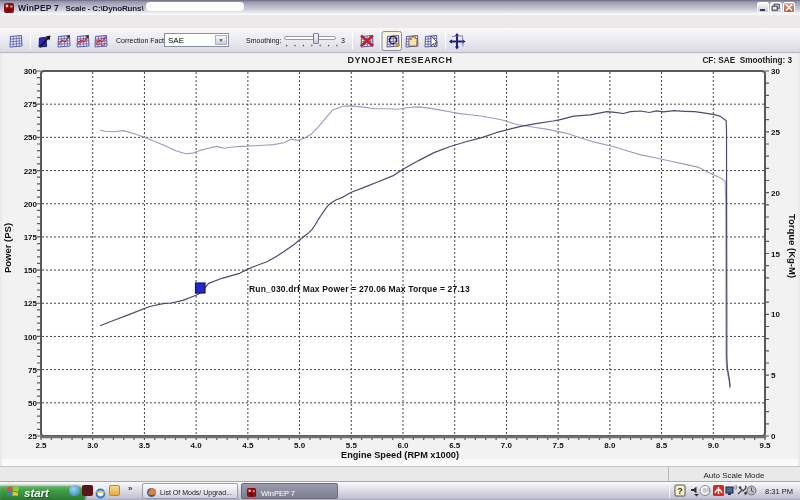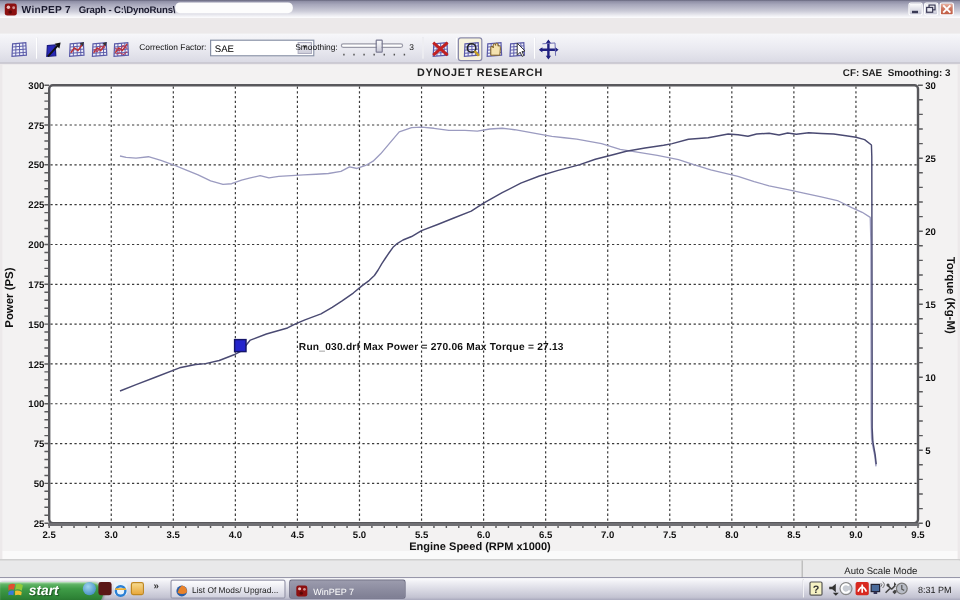--- a/index.html
+++ b/index.html
@@ -37,21 +37,21 @@
 <body>
 <div id="win">
 
   <div class="abs" id="titlebar"></div>
   <svg class="abs" style="left:3px;top:2px" width="12" height="12" viewBox="0 0 12 12">
     <rect x="1" y="1" width="10" height="10" rx="2" fill="#8c1010"></rect>
     <circle cx="4" cy="4" r="1.4" fill="#e8c0c0"></circle>
       <circle cx="8.4" cy="4.5" r="1.2" fill="#d09090"></circle>
     <circle cx="5.5" cy="8" r="1.5" fill="#5a0808"></circle>
   </svg>
-  <div class="abs" id="titletext"><span style="font-size:8.5px">WinPEP 7</span><span style="font-size:8px;letter-spacing:-0.15px;margin-left:6.5px">Graph - C:\DynoRuns\</span></div>
+  <div class="abs" id="titletext"><span style="font-size:8.5px">WinPEP 7</span><span style="font-size:8px;letter-spacing:-0.15px;margin-left:6.5px">Scale - C:\DynoRuns\</span></div>
   <div class="abs" id="titleblob"></div>
   <div class="abs capbtn" style="left:757px; background:linear-gradient(#fdfdfe,#c6c6d5)"><svg width="10" height="9" viewBox="0 0 10 9">
         <rect x="2" y="6" width="5" height="2" fill="#3a3a55"></rect>
       </svg></div>
   <div class="abs capbtn" style="left:770px; background:linear-gradient(#fdfdfe,#c6c6d5)"><svg width="10" height="9" viewBox="0 0 10 9">
         <rect x="3.2" y="1.2" width="5" height="4" fill="none" stroke="#3a3a55"></rect>
         <rect x="1.2" y="3.2" width="5" height="4" fill="#e8e8f0" stroke="#3a3a55"></rect>
       </svg></div>
   <div class="abs capbtn" style="left:783px; background:linear-gradient(#eab4a4,#cf7a62 45%,#c05a42)"><svg width="10" height="9" viewBox="0 0 10 9">
         <path d="M2 1.5 L8 7.5 M8 1.5 L2 7.5" stroke="#fff" stroke-width="1.6"></path>
@@ -117,21 +117,21 @@
         <path d="M8 3 L8 13 L10.5 10.5 L12 14 L13.5 13.3 L12 10 L14.5 9.5 Z" fill="#fff" stroke="#333" stroke-width="0.8"></path>
       </g>
 <g transform="translate(449,5)">
         <path d="M8 1.5 L8 15 M1.5 8.5 L15 8.5" stroke="#202080" stroke-width="2"></path>
         <path d="M8 0 L5.8 3 L10.2 3 Z M8 16.5 L5.8 13.5 L10.2 13.5 Z M0 8.5 L3 6.3 L3 10.7 Z M16.5 8.5 L13.5 6.3 L13.5 10.7 Z" fill="#202080"></path>
         <path d="M3 3.5 L13.5 2.8 L14 13.5" stroke="#6a6ab0" stroke-width="0.8" fill="none"></path>
       </g>
 <path d="M286.0 17.5 h1.2 M294.4 17.5 h1.2 M302.8 17.5 h1.2 M311.2 17.5 h1.2 M319.6 17.5 h1.2 M328.0 17.5 h1.2 M336.4 17.5 h1.2" stroke="#555" stroke-width="1.4"></path>
 </svg>
   <div class="abs tbtxt" style="left:116px;top:37px">Correction Factor:</div>
-  <div class="abs" style="left:175px;top:33px;width:87px;height:14px;background:#fff;border:1px solid #8790a5;">
+  <div class="abs" style="left:164px;top:33px;width:65px;height:14px;background:#fff;border:1px solid #8790a5;">
      <span style="position:absolute;left:3px;top:2px;font-size:8px">SAE</span>
      <span style="position:absolute;right:1px;top:1px;width:12px;height:10px;background:linear-gradient(#f6f6f9,#cdcdda);border:1px solid #aeaec0;font-size:5px;text-align:center;color:#444;line-height:9px">▼</span>
   </div>
   <div class="abs tbtxt" style="left:246px;top:37px">Smoothing:</div>
   <div class="abs" style="left:284px;top:36px;width:52px;height:4px;border:1px solid #9a9aa8;background:#fff;border-radius:2px"></div>
   <div class="abs" style="left:313px;top:33px;width:6px;height:11px;background:linear-gradient(#fdfdfe,#c8c8d6);border:1px solid #7a7a92;border-radius:1px"></div>
   <div class="abs tbtxt" style="left:341px;top:37px">3</div>
 
   <div class="abs" id="gpanel"></div>
   <div class="abs" id="gstrip"></div>

